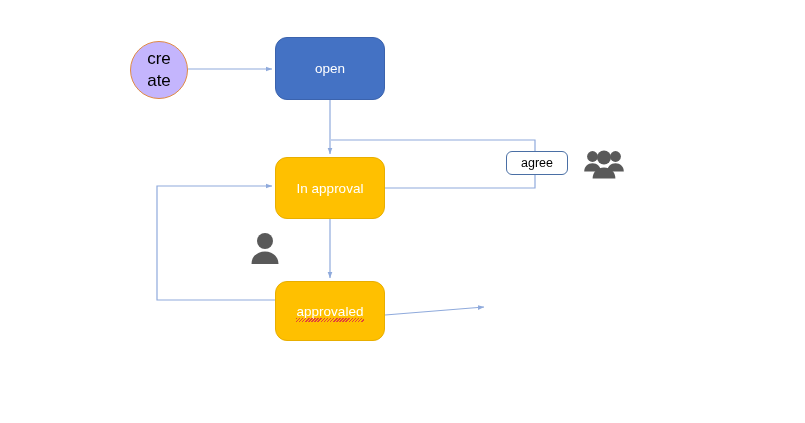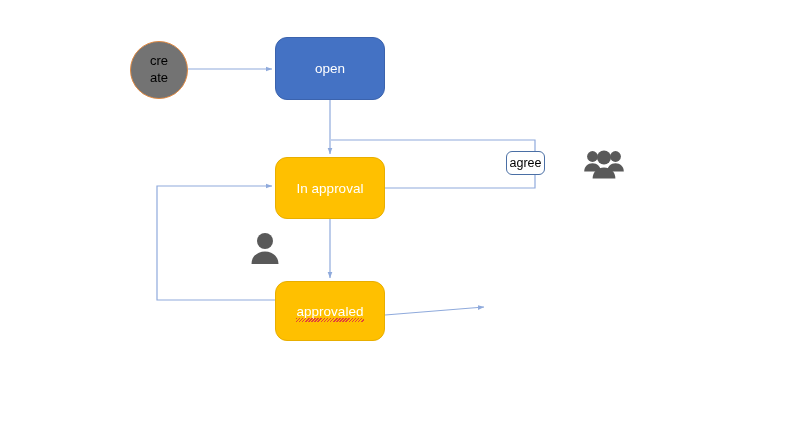--- a/index.html
+++ b/index.html
@@ -76,47 +76,47 @@
     opacity: 0.95;
   }
 
   
   .start-circle {
     position: absolute;
     left: 130px; top: 41px;
     width: 56px; height: 56px;
     border-radius: 50%;
     border: 1.3px solid #E08A43;
-    background: #737373;
+    background: #c4b5fd;
     display: flex;
     flex-direction: column;
     align-items: center;
     justify-content: center;
     color: #000000;
-    font-size: 13px;
+    font-size: 17px;
     line-height: 1.28;
     z-index: 3;
   }
 
   
   .edge-label {
     position: absolute;
     background: #ffffff;
     border: 1px solid #4a6fa5;
     border-radius: 6px;
     color: #000000;
     font-size: 12.5px;
     display: flex;
     align-items: center;
     justify-content: center;
     box-sizing: border-box;
     z-index: 4;
   }
   .label-agree {
-    left: 506px; top: 151px; width: 39px; height: 24px;
+    left: 506px; top: 151px; width: 62px; height: 24px;
   }
   .label-allagree {
     left: 290px; top: 239px; width: 72px; height: 24px;
   }
 
   
   .actor {
     position: absolute;
     z-index: 4;
   }

